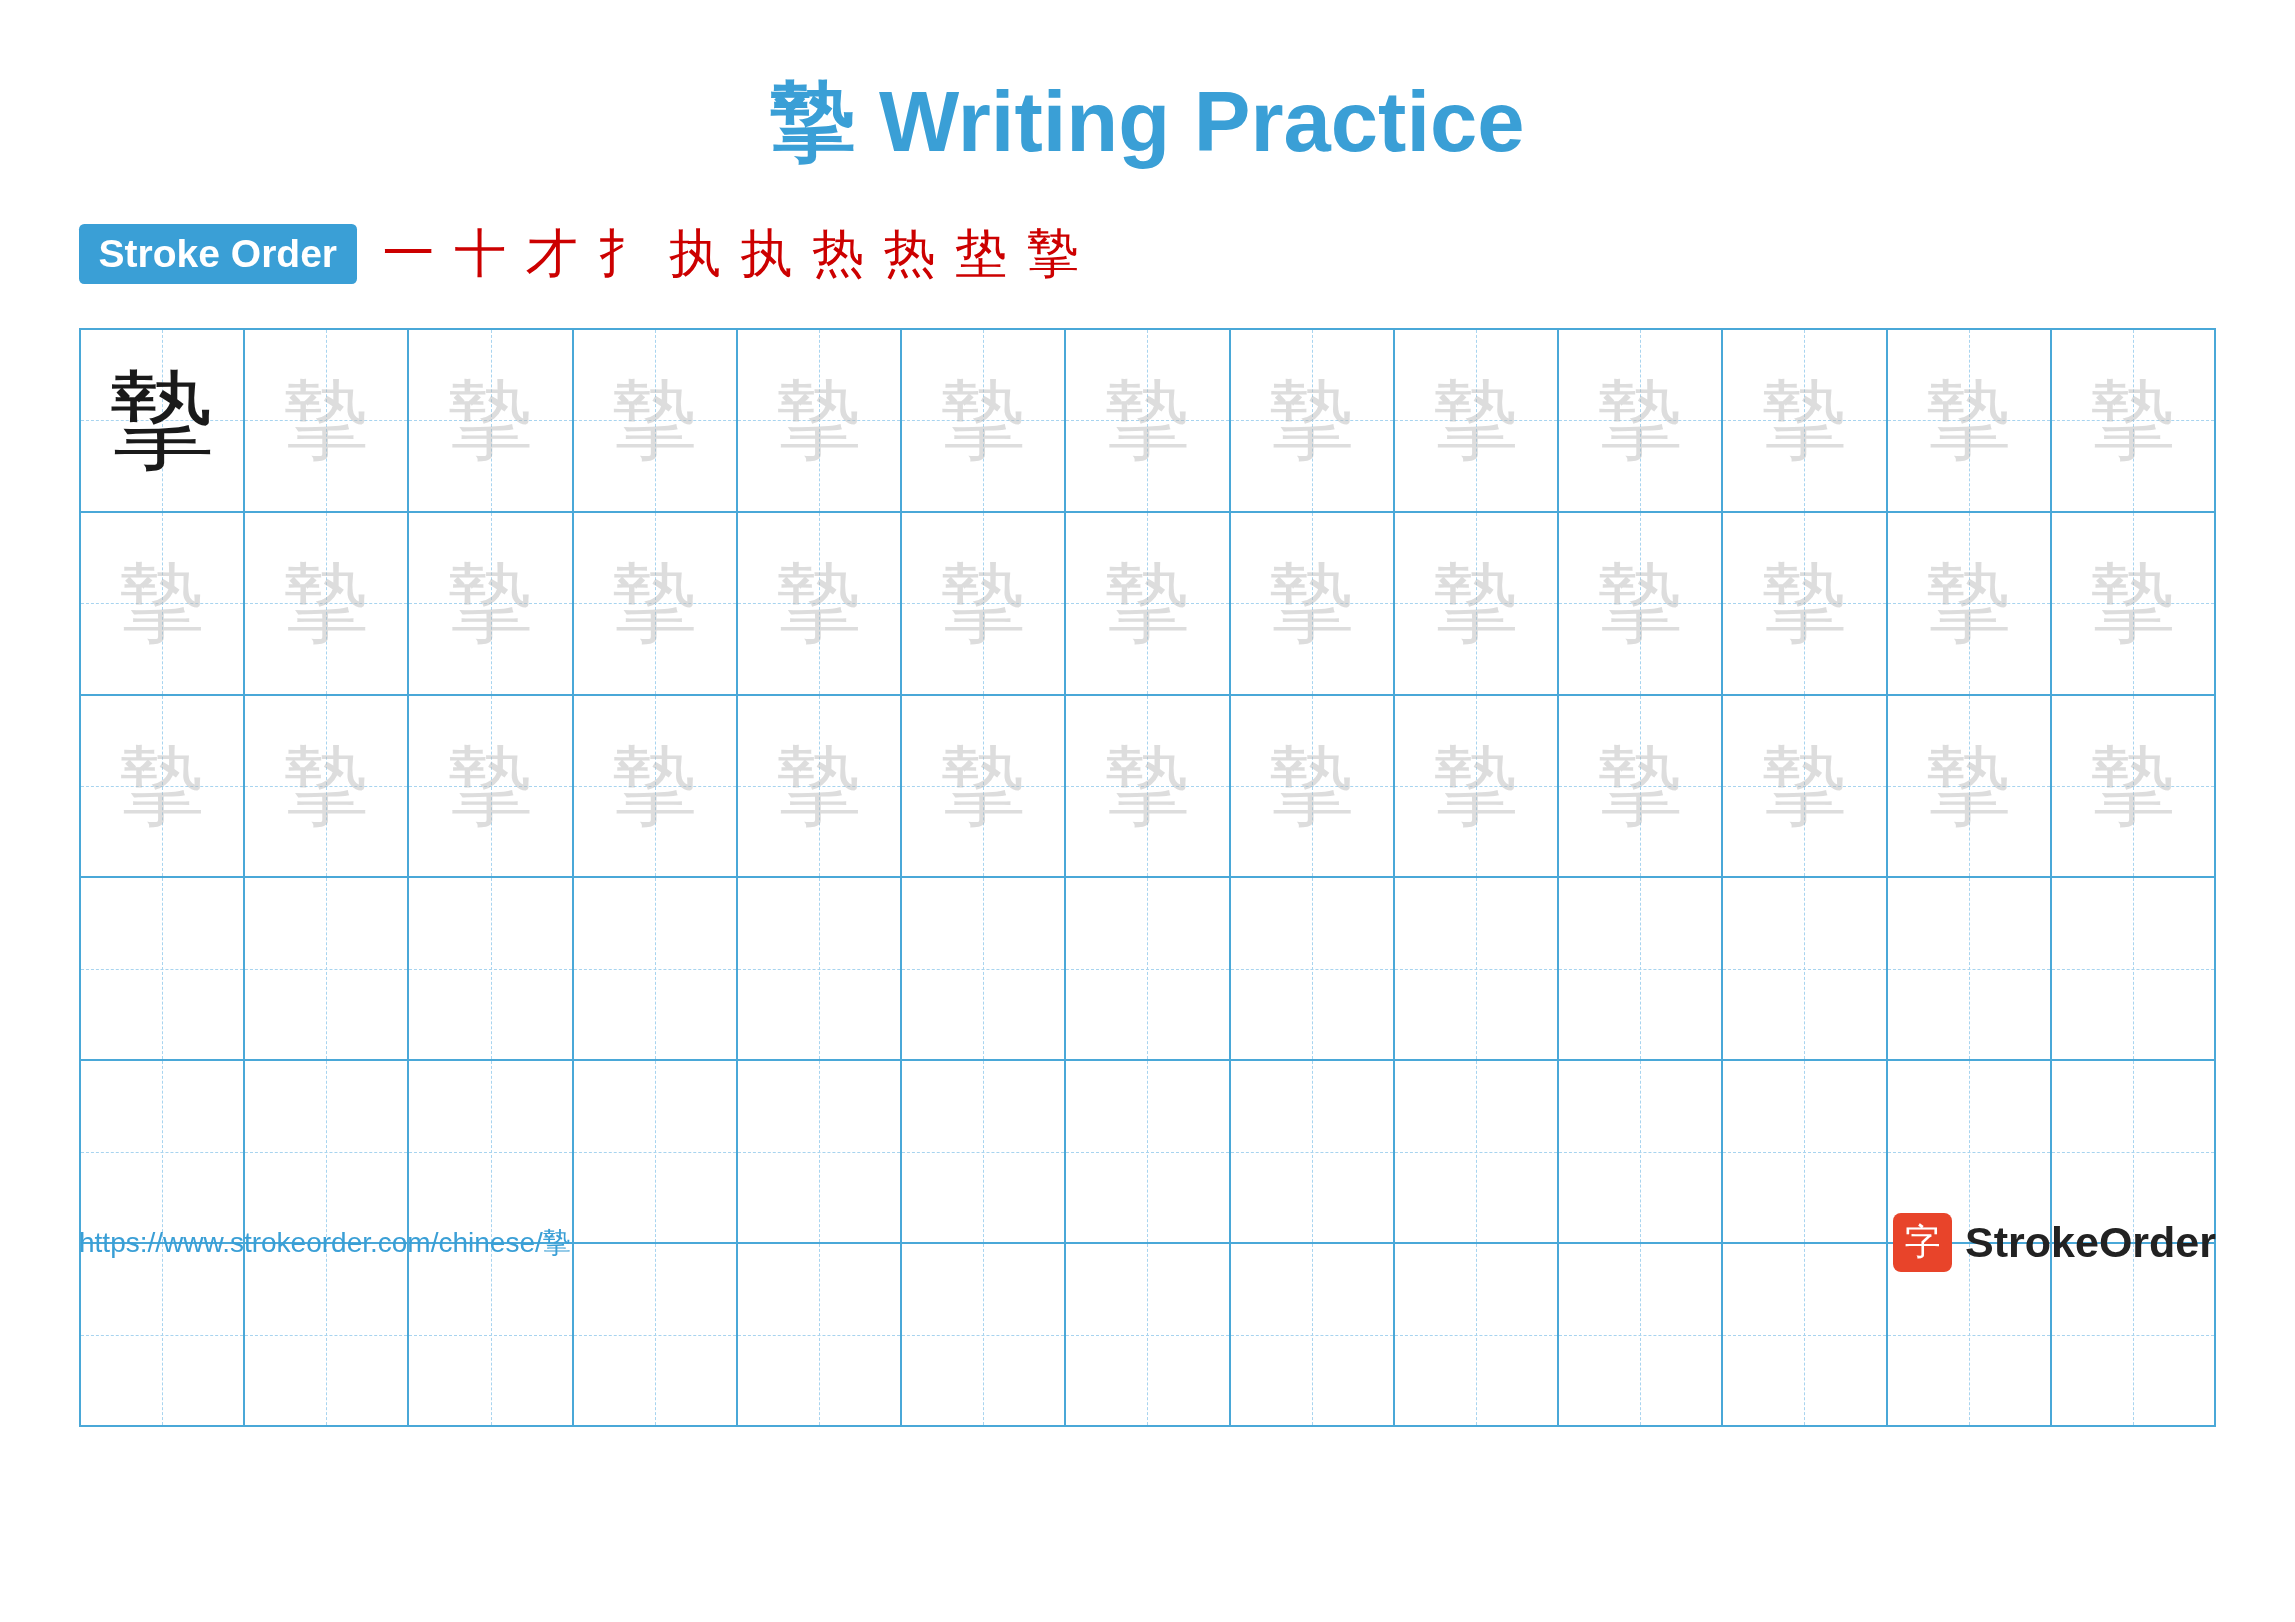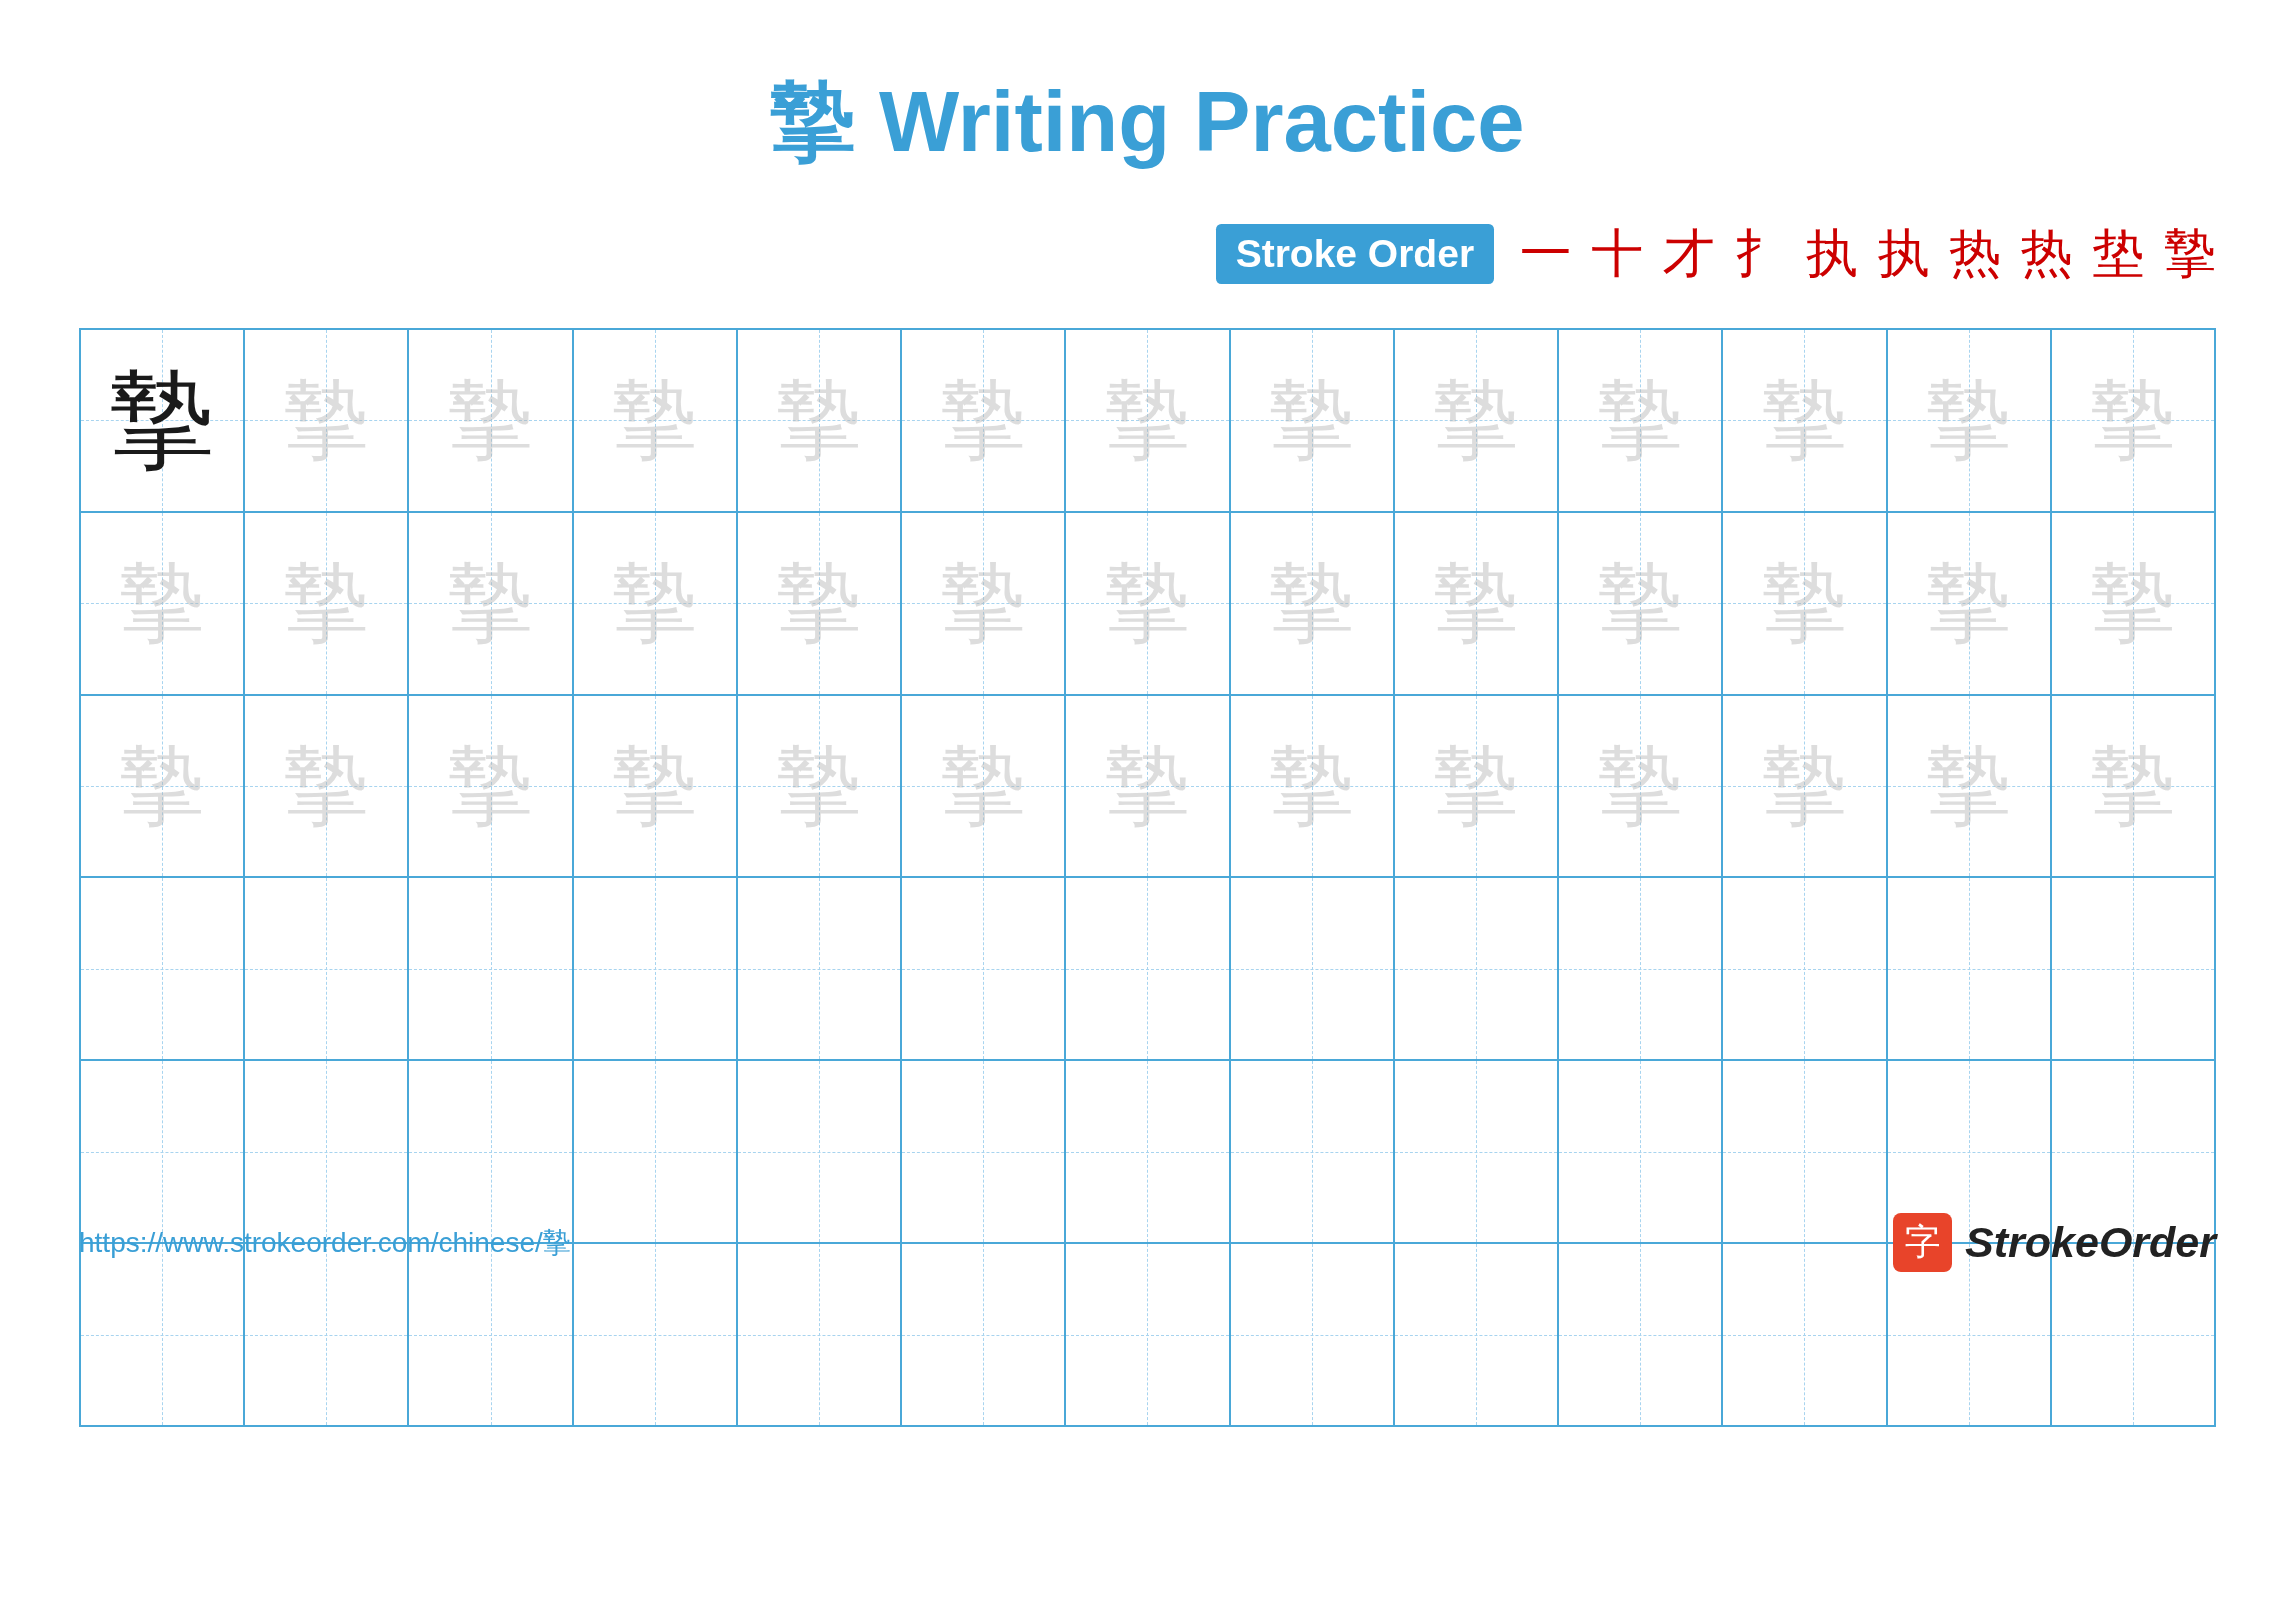--- a/index.html
+++ b/index.html
@@ -29,21 +29,20 @@
       margin-bottom: 39px;
       margin-top: 13px;
     }
 
     
     .stroke-order-row {
       display: flex;
       align-items: center;
       margin-bottom: 39px;
       gap: 0px;
-      justify-content: flex-end;
     }
 
     .stroke-order-badge {
       background: #3a9fd6;
       color: white;
       font-size: 39px;
       font-weight: bold;
       padding: 7.9px 19.6px;
       border-radius: 5.2px;
       margin-right: 26px;
@@ -155,21 +154,20 @@
       justify-content: center;
       font-size: 36px;
       color: white;
       font-family: 'SimSun', serif;
     }
 
     .footer-logo-text {
       font-size: 43px;
       font-weight: bold;
       color: #222;
-      font-style: italic;
     }
   </style>
 </head>
 <body>
 
 <div class="page">
 
   <h1 class="title">摯 Writing Practice</h1>
 
   <div class="stroke-order-row">

